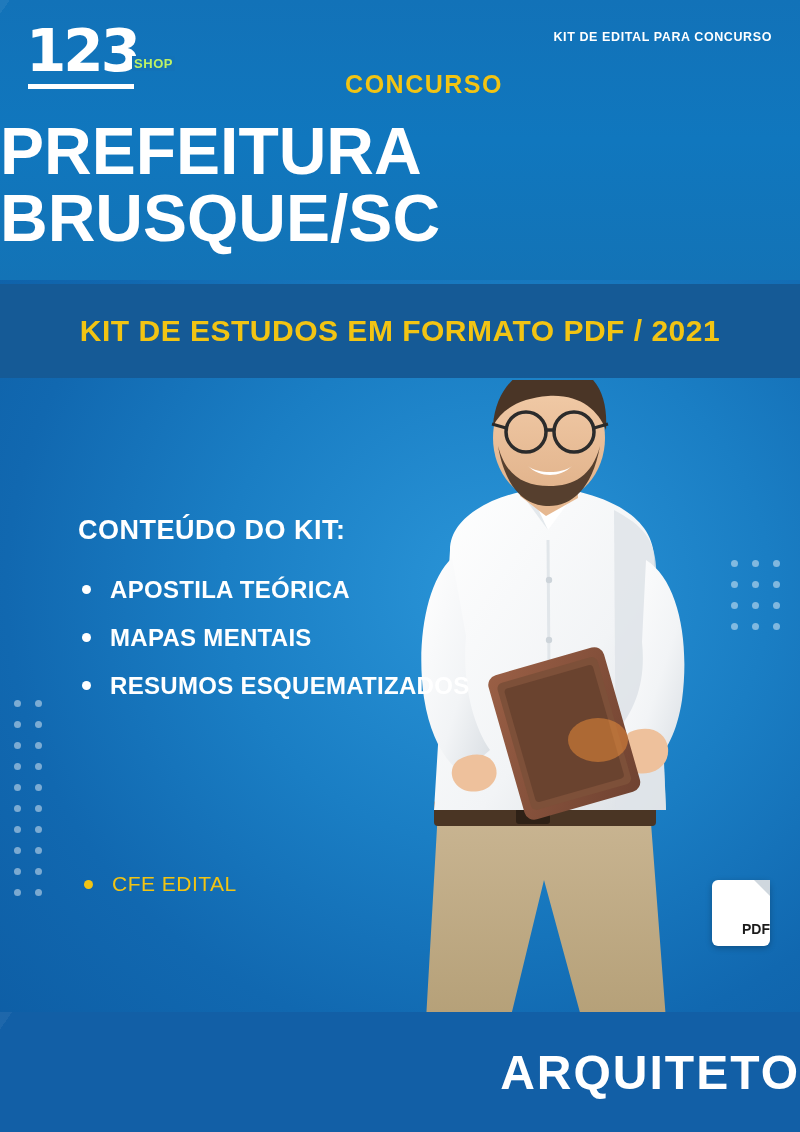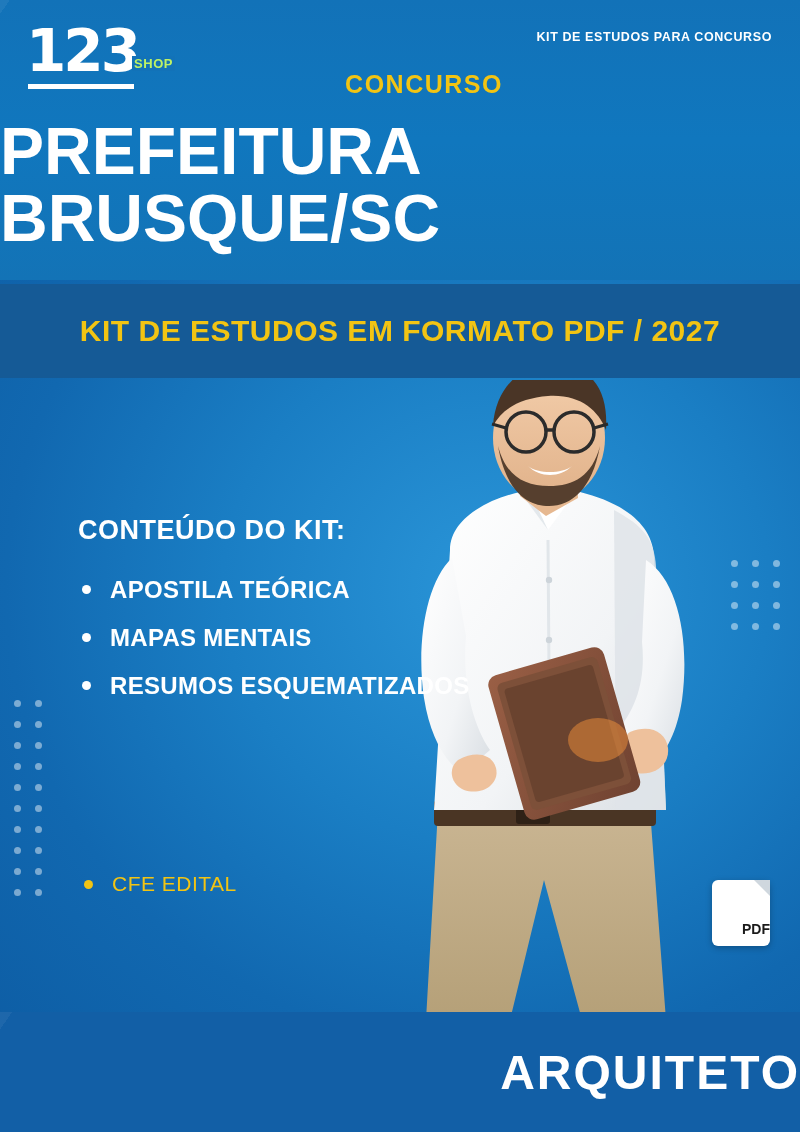--- a/index.html
+++ b/index.html
@@ -181,31 +181,31 @@
 <div class="poster">
   <div class="streaks"></div>
   <div class="top-band"></div>
 
   <div class="logo">
     <span class="logo-123">123</span>
     <span class="logo-shop">SHOP</span>
     <span class="logo-underline"></span>
   </div>
 
-  <div class="kit-top-label">KIT DE ESTUDOS PARA CONCURSO</div>
+  <div class="kit-top-label">KIT DE EDITAL PARA CONCURSO</div>
 
   <div class="concurso">CONCURSO</div>
 
   <div class="titles">
     <div class="title-line">PREFEITURA</div>
     <div class="title-line">BRUSQUE/SC</div>
   </div>
 
   <div class="kit-band">
-    <span class="kit-band-text">KIT DE ESTUDOS EM FORMATO PDF / 2027</span>
+    <span class="kit-band-text">KIT DE ESTUDOS EM FORMATO PDF / 2021</span>
   </div>
 
   <div class="dots dots-left">
     <span></span>
       <span></span>
       <span></span>
       <span></span>
       <span></span>
       <span></span>
     <span></span>

